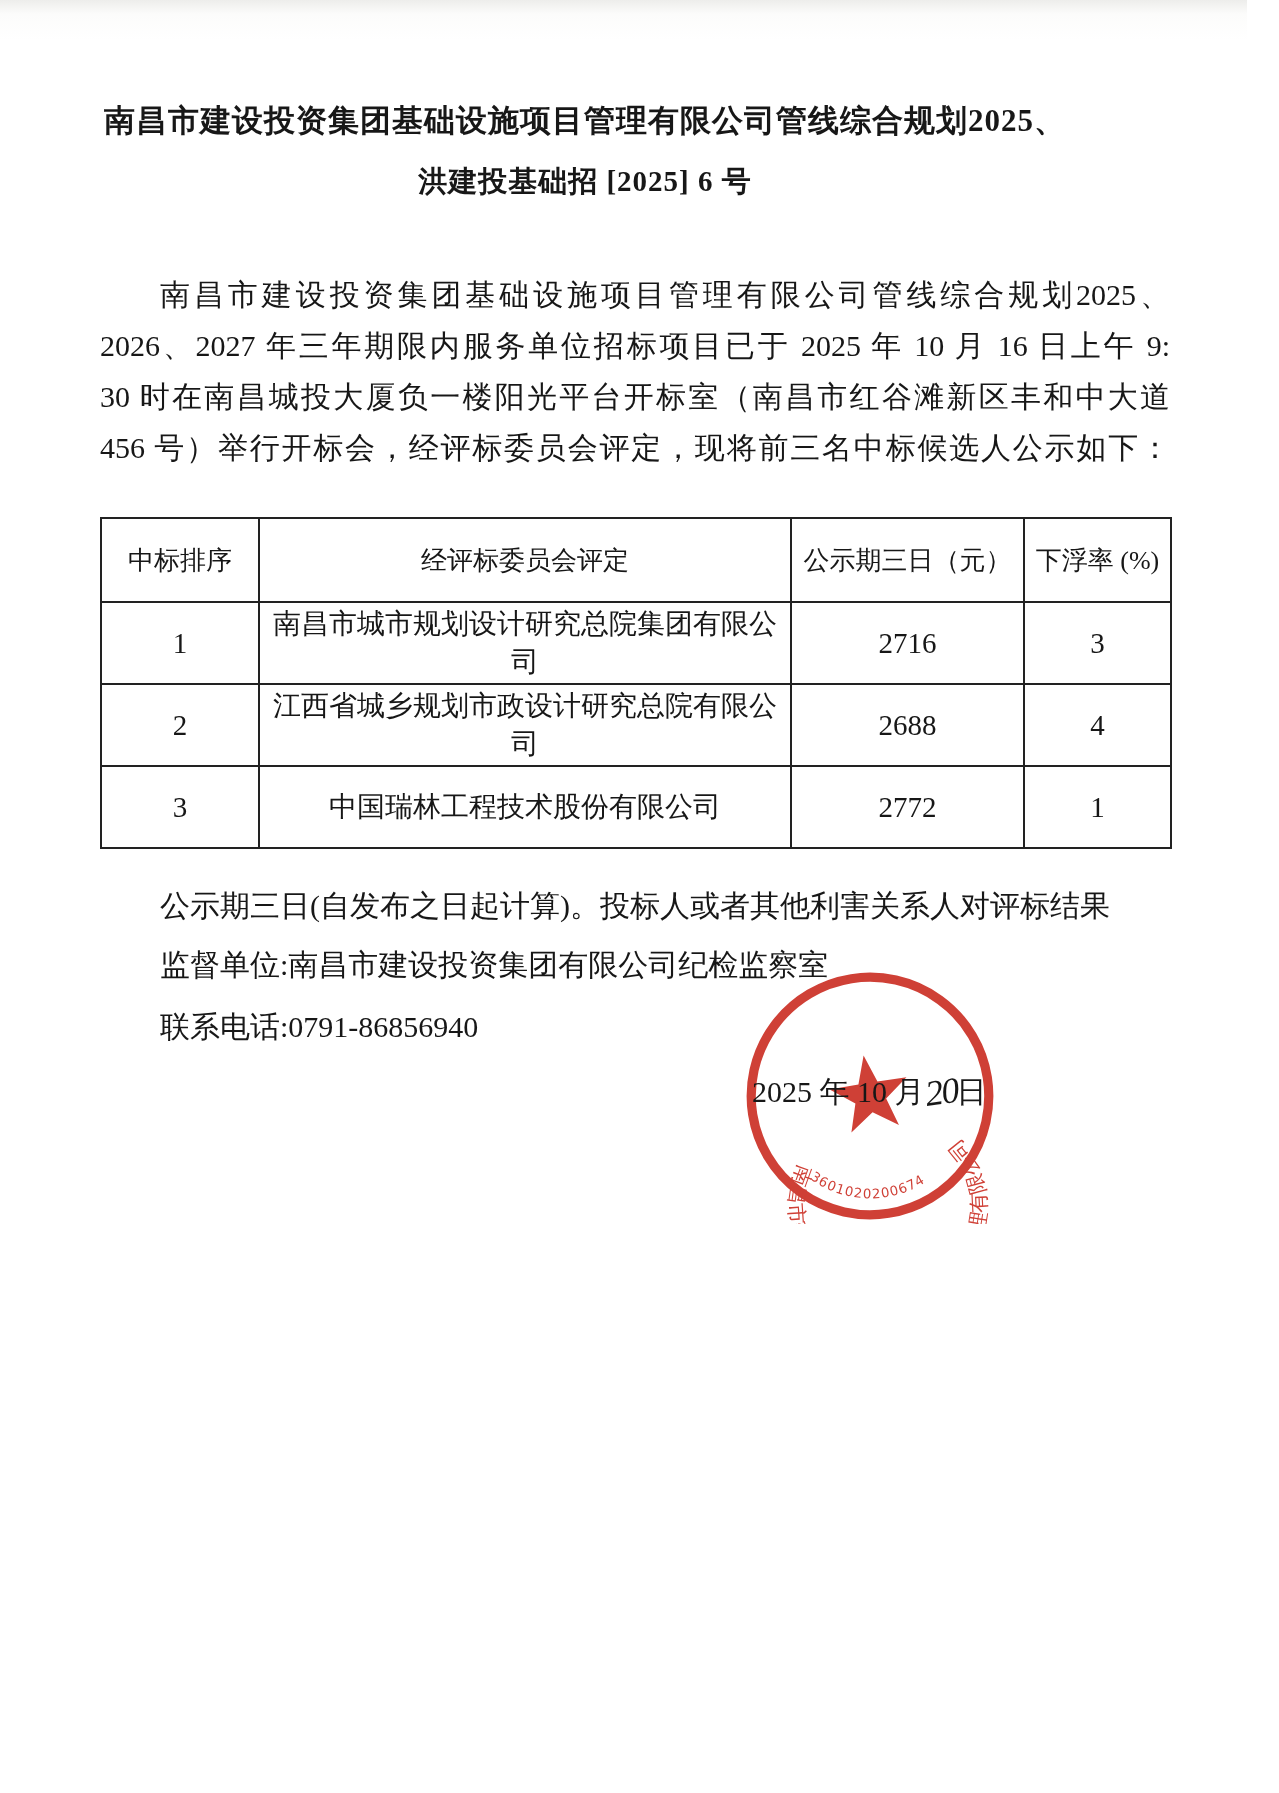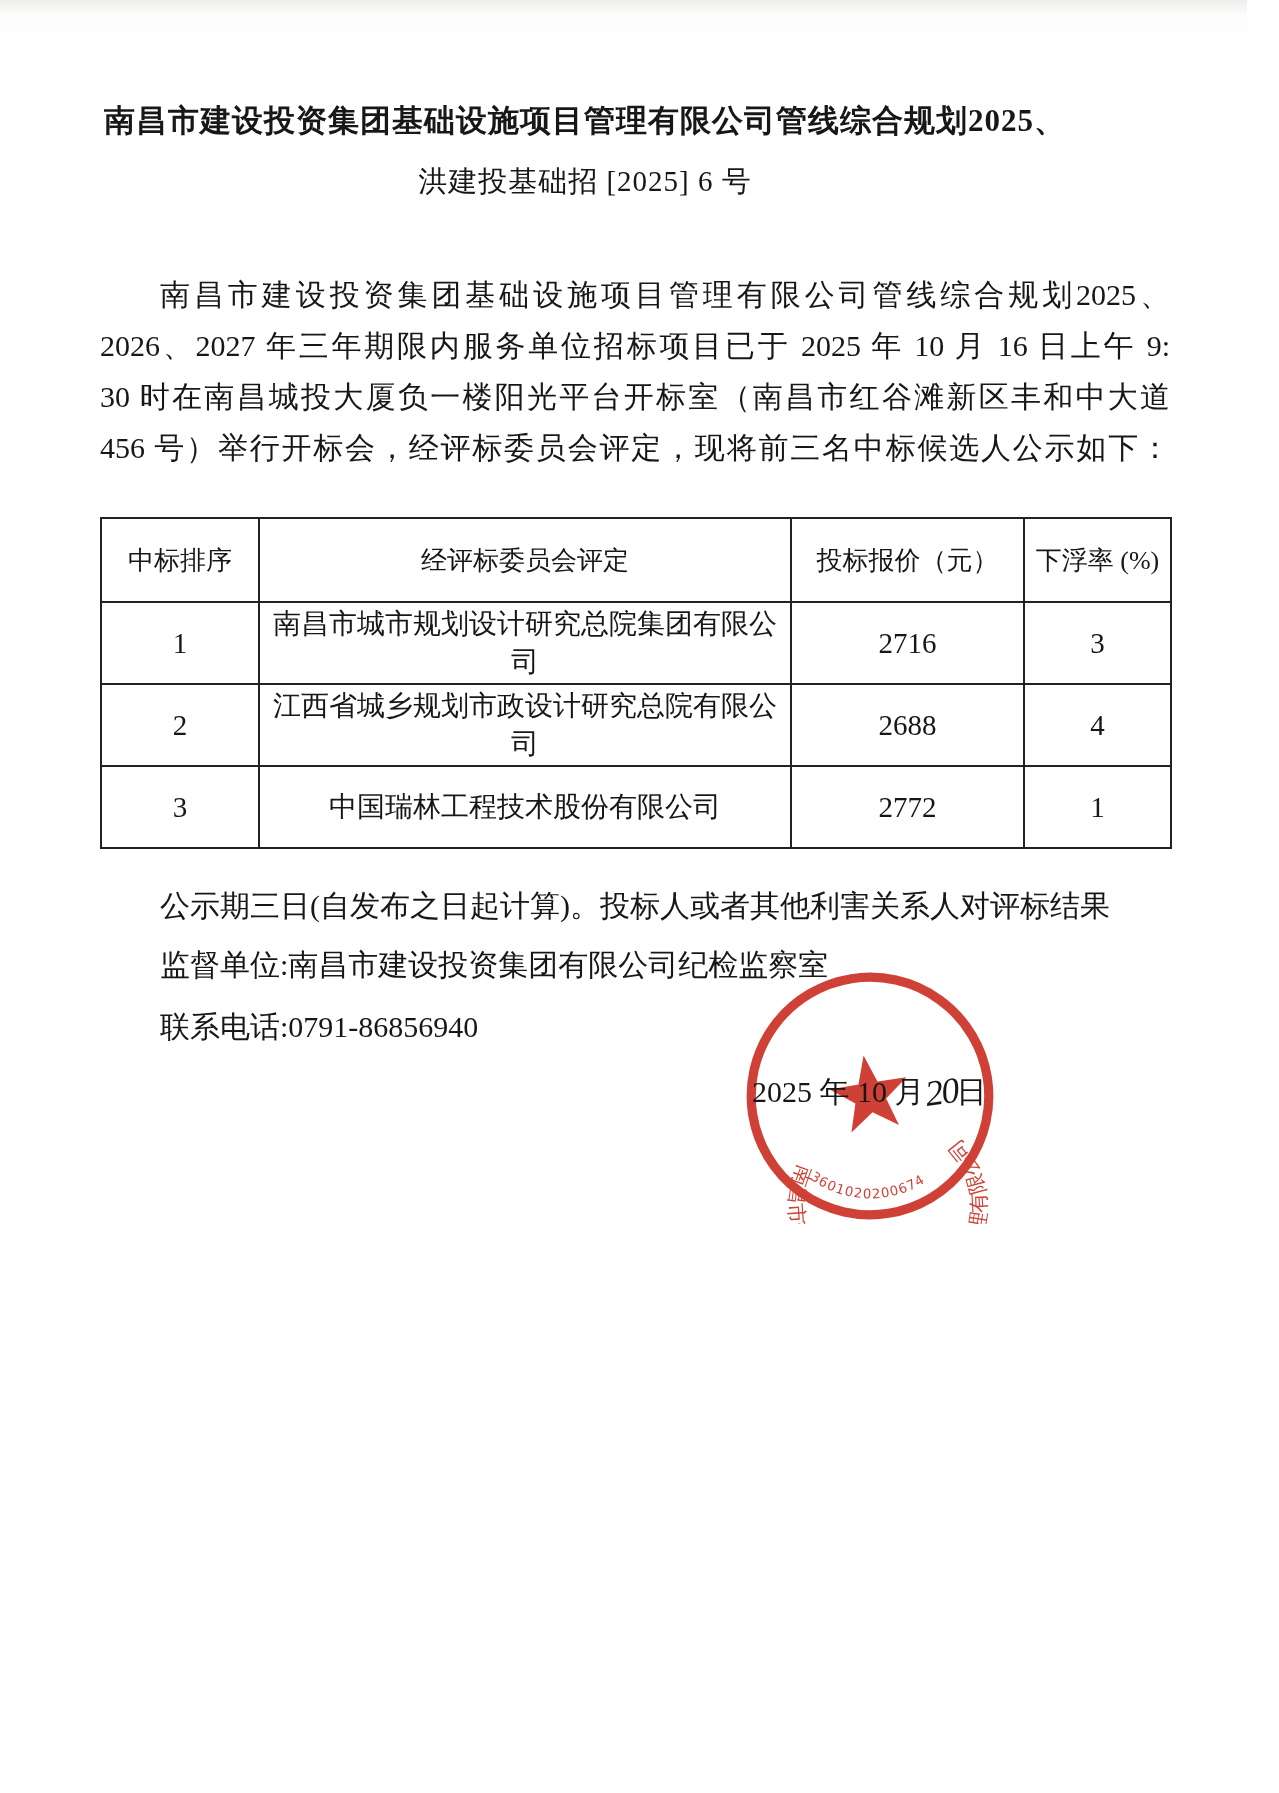--- a/index.html
+++ b/index.html
@@ -11,21 +11,21 @@
     color:#171717;
     overflow:hidden;
   }
   .content{margin:0 109px 0 100px;width:1070px;}
   .title-block{padding-top:92px;padding-right:100px;}
   .title-line{
     text-align:center;font-weight:bold;font-size:31px;line-height:57px;
     letter-spacing:1px;
   }
   .doc-number{
-    text-align:center;font-weight:normal;font-size:29px;line-height:52px;
+    text-align:center;font-weight:bold;font-size:29px;line-height:52px;
     margin-top:6px;letter-spacing:1px;
   }
   .body-para{margin-top:62px;font-size:30px;}
   .body-line{
     line-height:51px;
     text-align:justify;text-align-last:justify;
   }
   .body-line.indent{text-indent:2em;}
   table.bid{
     margin-top:44px;border-collapse:collapse;table-layout:fixed;
@@ -79,21 +79,21 @@
       <colgroup>
         <col style="width:158px">
           <col style="width:532px">
           <col style="width:233px">
           <col style="width:147px">
       </colgroup>
       <tbody>
           <tr class="hdr">
         <th>中标排序</th>
         <th>经评标委员会评定</th>
-        <th>投标报价（元）</th>
+        <th>公示期三日（元）</th>
         <th>下浮率 (%)</th>
       </tr>
       <tr class="row">
         <td>1</td>
         <td class="name-cell">南昌市城市规划设计研究总院集团有限公司</td>
         <td>2716</td>
         <td>3</td>
       </tr>
       <tr class="row">
         <td>2</td>

